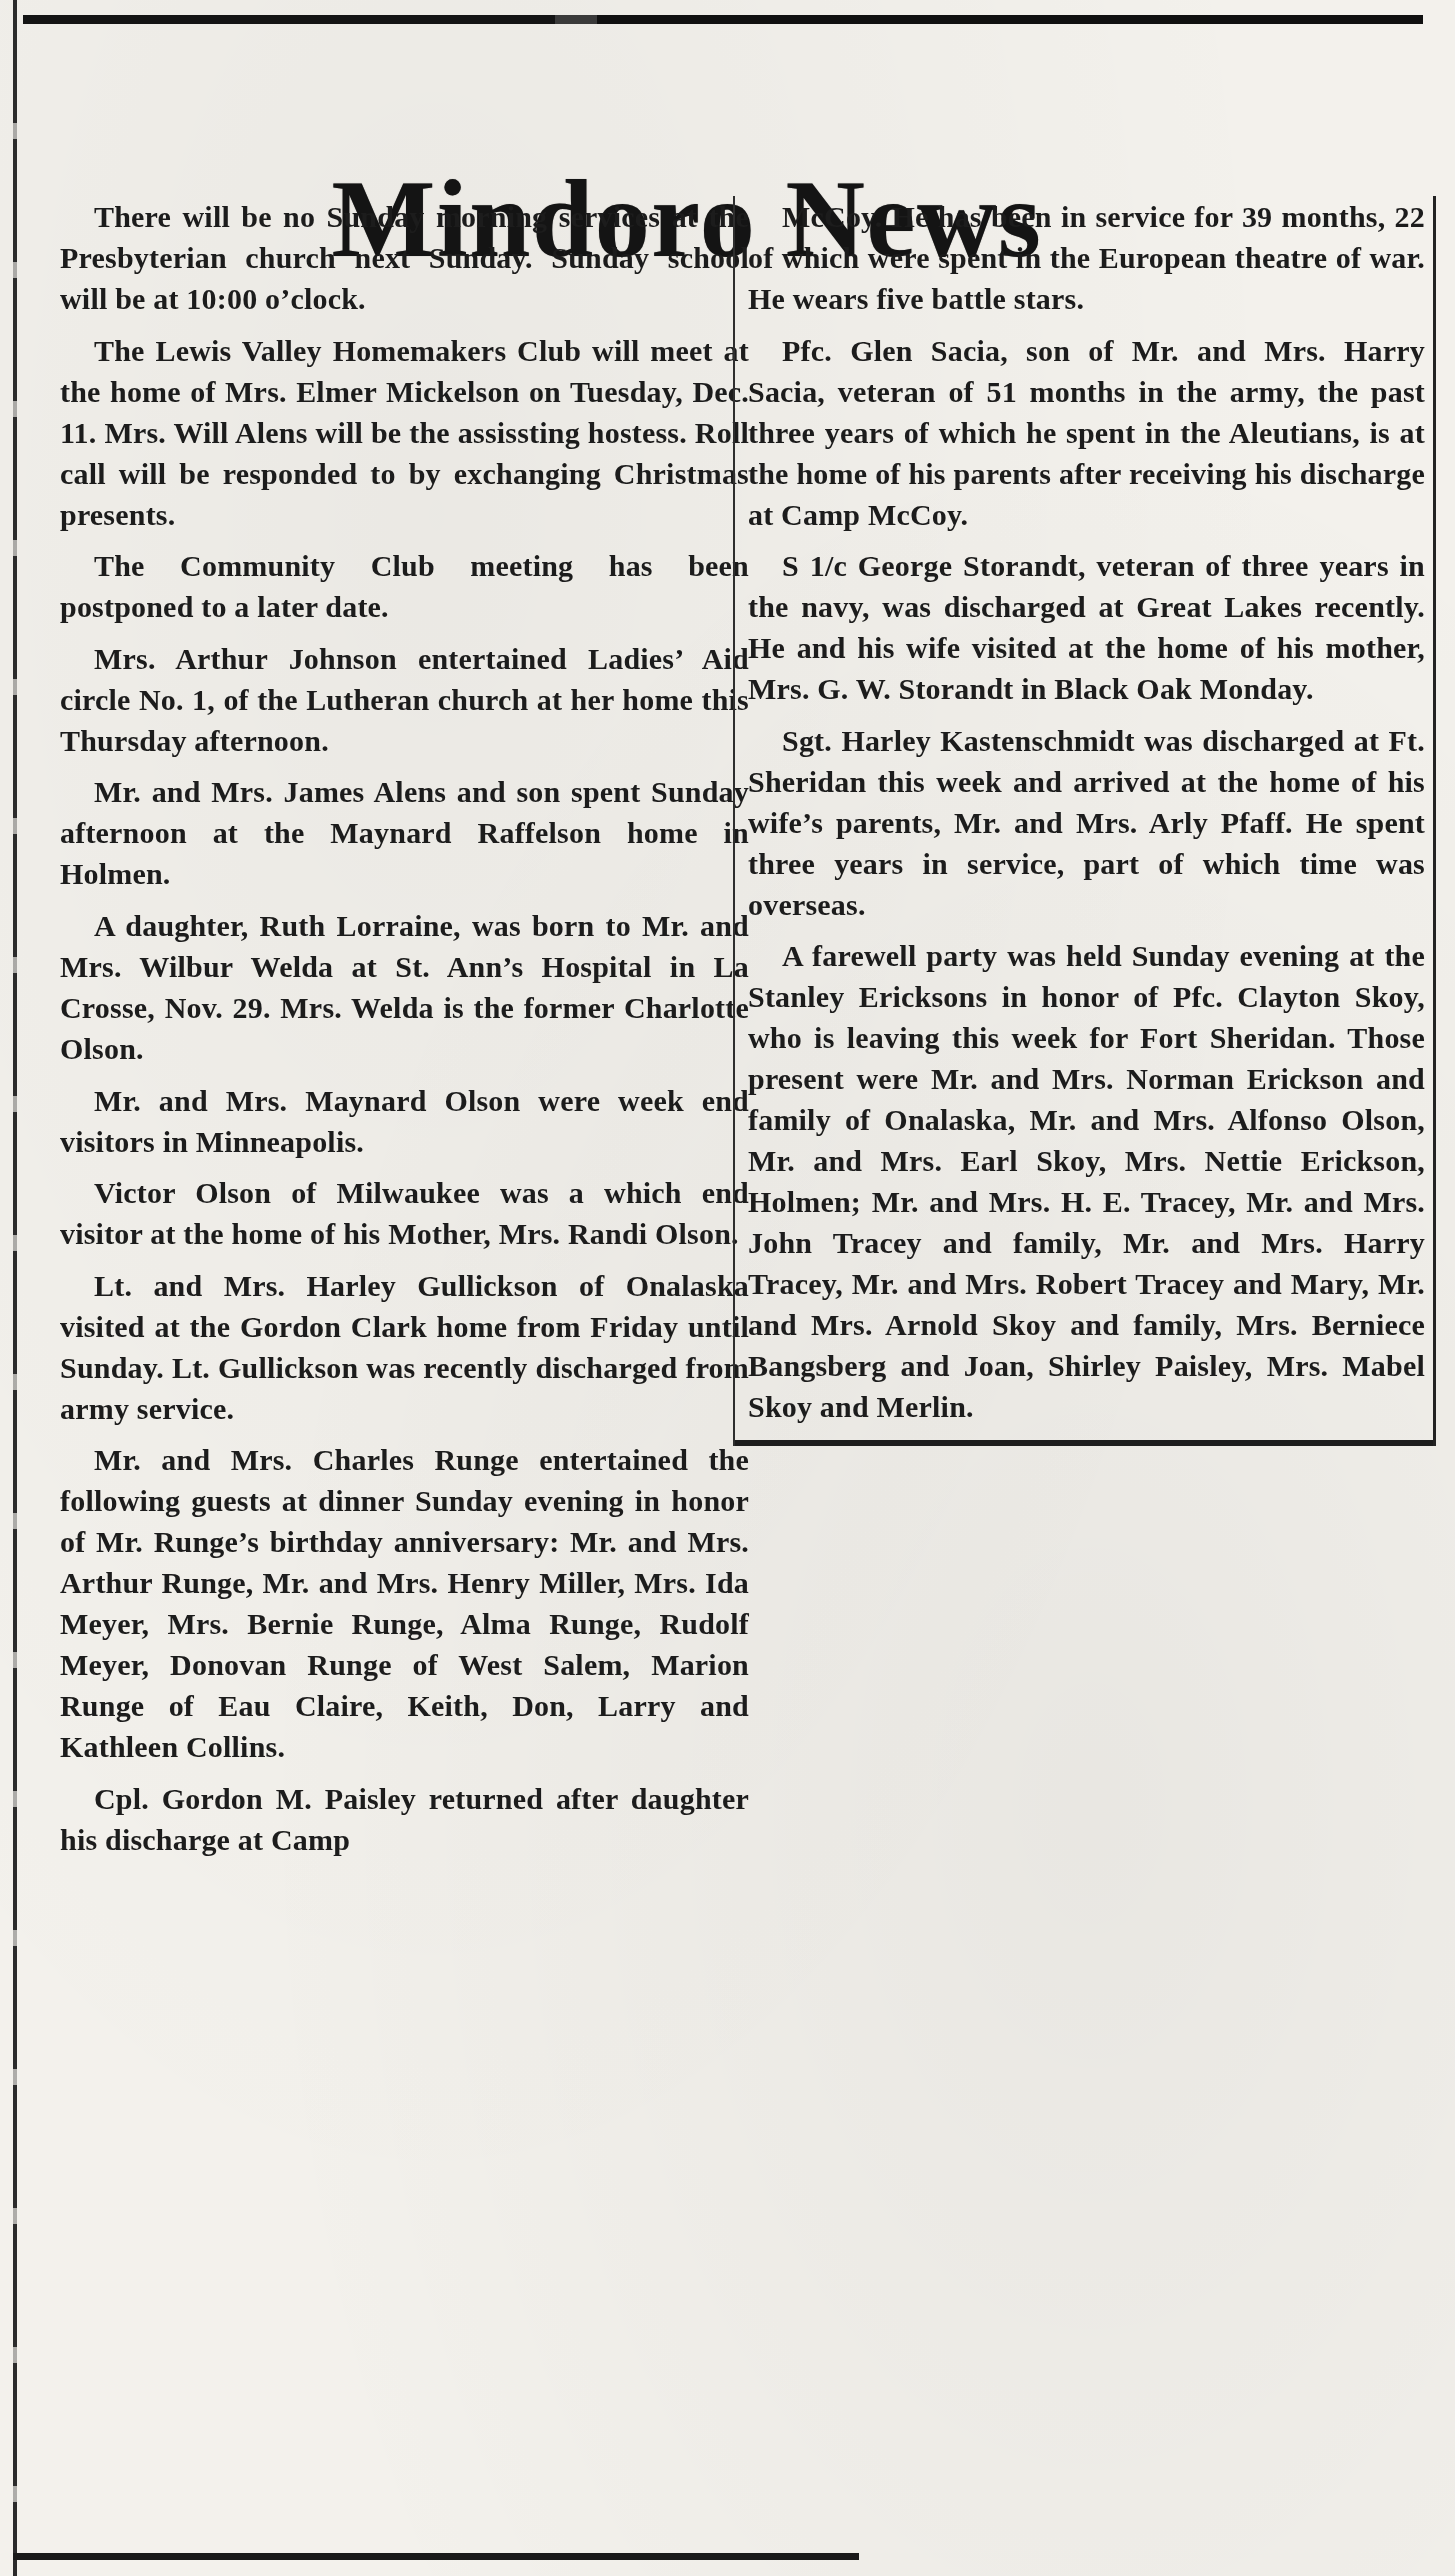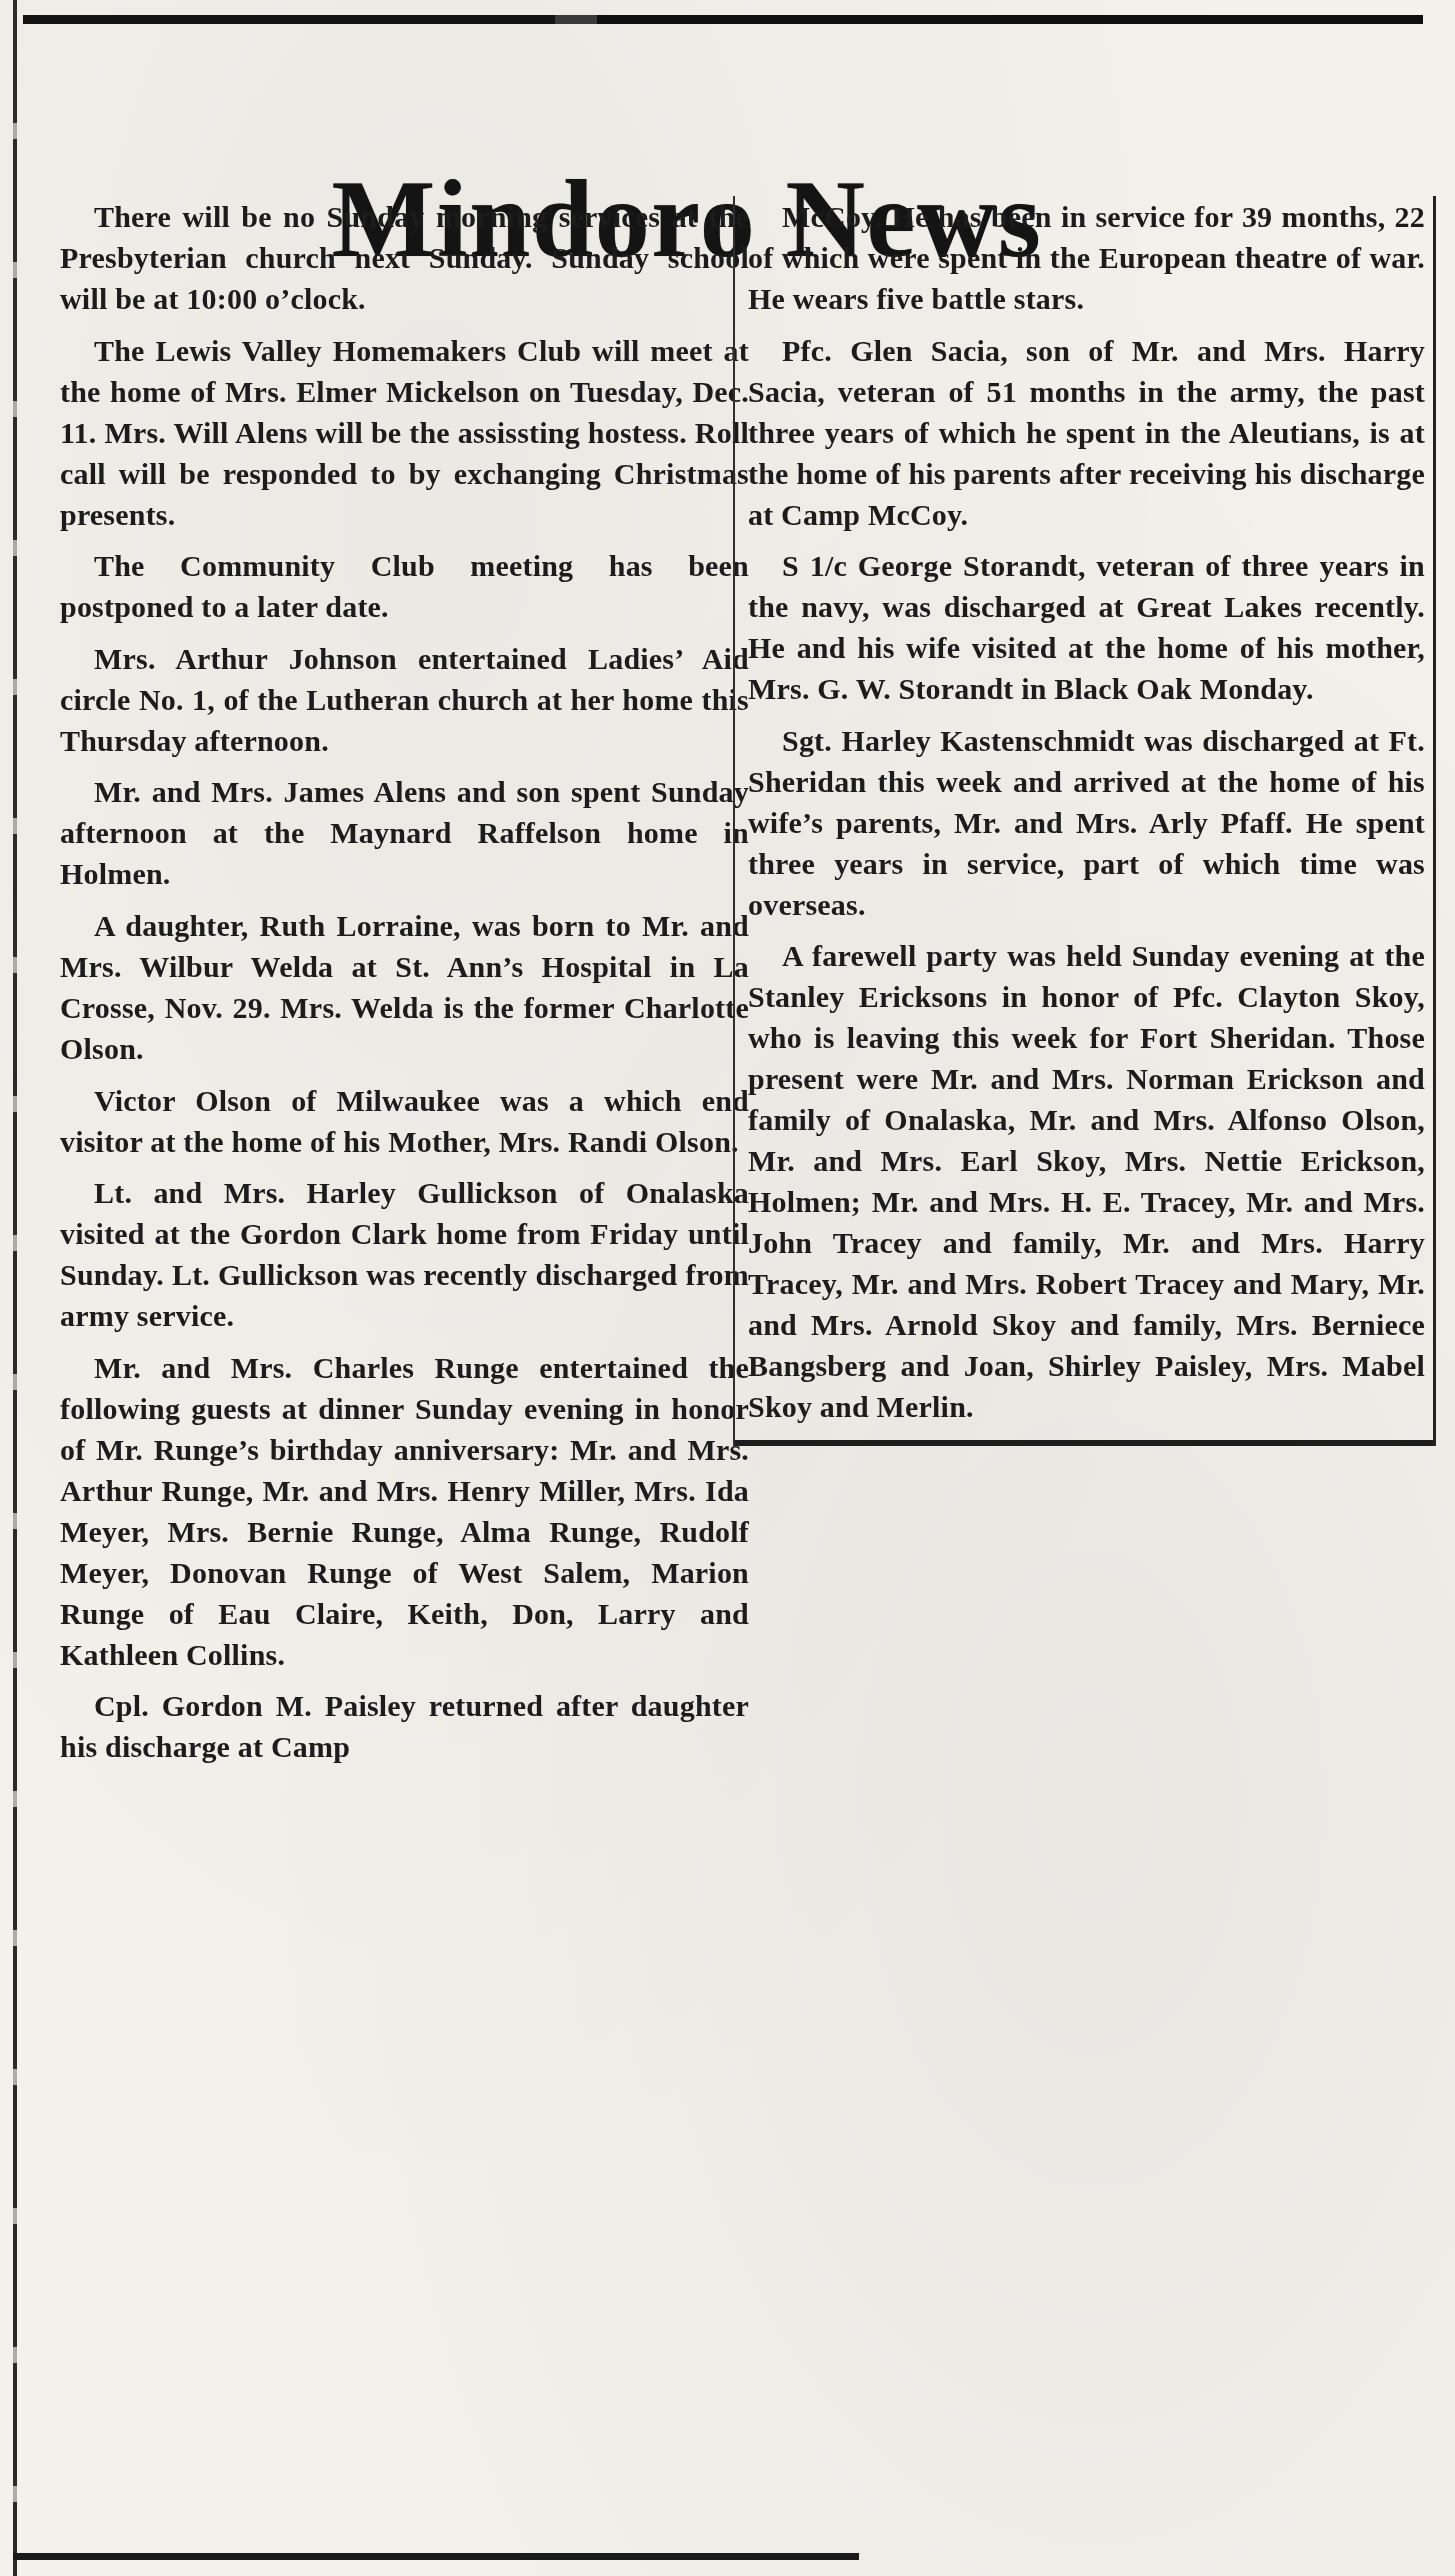--- a/index.html
+++ b/index.html
@@ -61,20 +61,21 @@
 
   <h1 class="masthead">Mindoro News</h1>
 
   <div class="col col-left">
       <p class="news-p">There will be no Sunday morning services at the Presbyterian church next Sunday. Sunday school will be at 10:00 o’clock.</p>
       <p class="news-p">The Lewis Valley Homemakers Club will meet at the home of Mrs. Elmer Mickelson on Tuesday, Dec. 11. Mrs. Will Alens will be the assissting hostess. Roll call will be responded to by exchanging Christmas presents.</p>
       <p class="news-p">The Community Club meeting has been postponed to a later date.</p>
       <p class="news-p">Mrs. Arthur Johnson entertained Ladies’ Aid circle No. 1, of the Lutheran church at her home this Thursday afternoon.</p>
       <p class="news-p">Mr. and Mrs. James Alens and son spent Sunday afternoon at the Maynard Raffelson home in Holmen.</p>
       <p class="news-p">A daughter, Ruth Lorraine, was born to Mr. and Mrs. Wilbur Welda at St. Ann’s Hospital in La Crosse, Nov. 29. Mrs. Welda is the former Charlotte Olson.</p>
+      <p class="news-p">Mr. and Mrs. Maynard Olson were week end visitors in Minneapolis.</p>
       <p class="news-p">Victor Olson of Milwaukee was a which end visitor at the home of his Mother, Mrs. Randi Olson.</p>
       <p class="news-p">Lt. and Mrs. Harley Gullickson of Onalaska visited at the Gordon Clark home from Friday until Sunday. Lt. Gullickson was recently discharged from army service.</p>
       <p class="news-p">Mr. and Mrs. Charles Runge entertained the following guests at dinner Sunday evening in honor of Mr. Runge’s birthday anniversary: Mr. and Mrs. Arthur Runge, Mr. and Mrs. Henry Miller, Mrs. Ida Meyer, Mrs. Bernie Runge, Alma Runge, Rudolf Meyer, Donovan Runge of West Salem, Marion Runge of Eau Claire, Keith, Don, Larry and Kathleen Collins.</p>
       <p class="news-p">Cpl. Gordon M. Paisley returned after daughter his discharge at Camp</p>
     </div>
 
   <div class="col col-right">
     <div>
         <p class="news-p">McCoy. He has been in service for 39 months, 22 of which were spent in the European theatre of war.  He wears five battle stars.</p>
         <p class="news-p">Pfc. Glen Sacia, son of Mr. and Mrs. Harry Sacia, veteran of 51 months in the army, the past three years of which he spent in the Aleutians, is at the home of his parents after receiving his discharge at Camp McCoy.</p>

